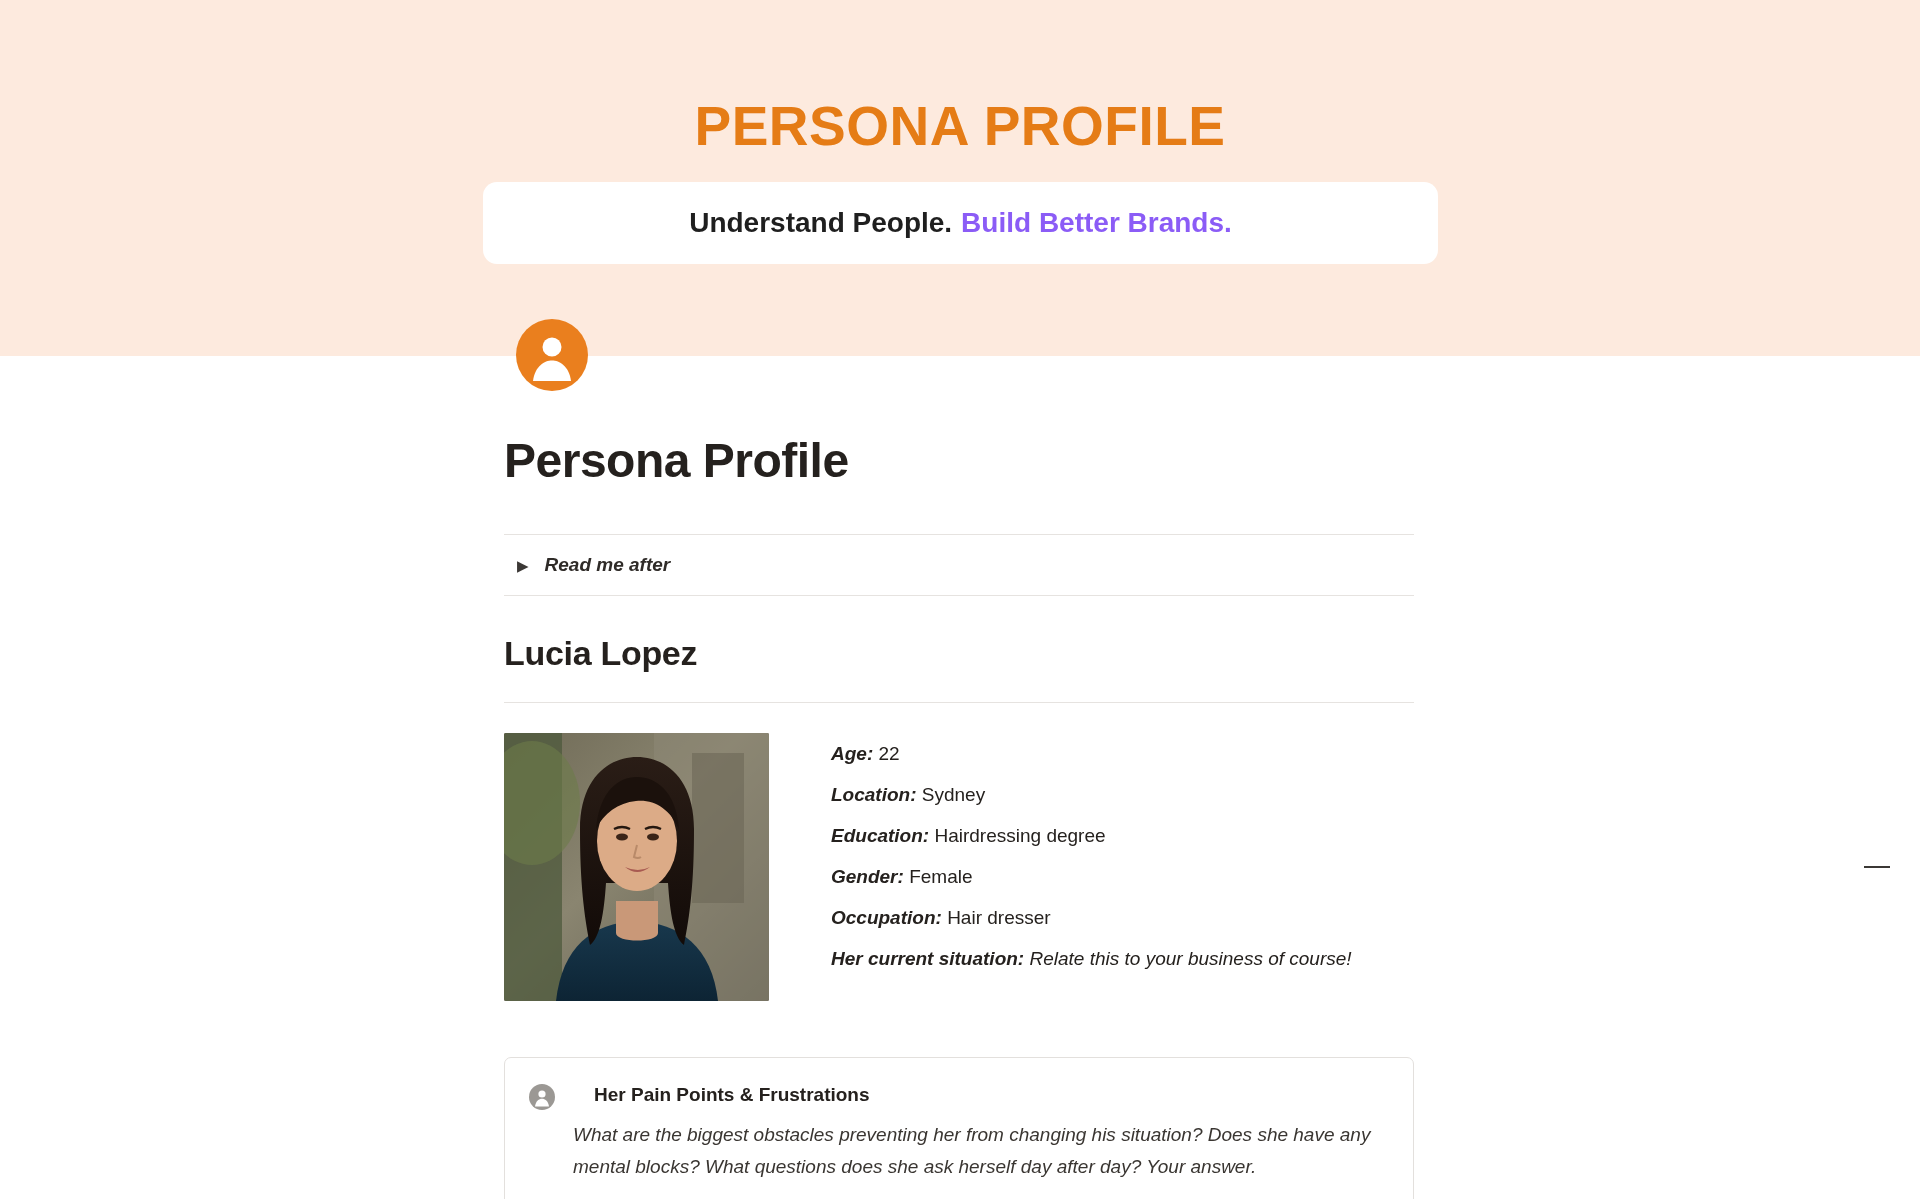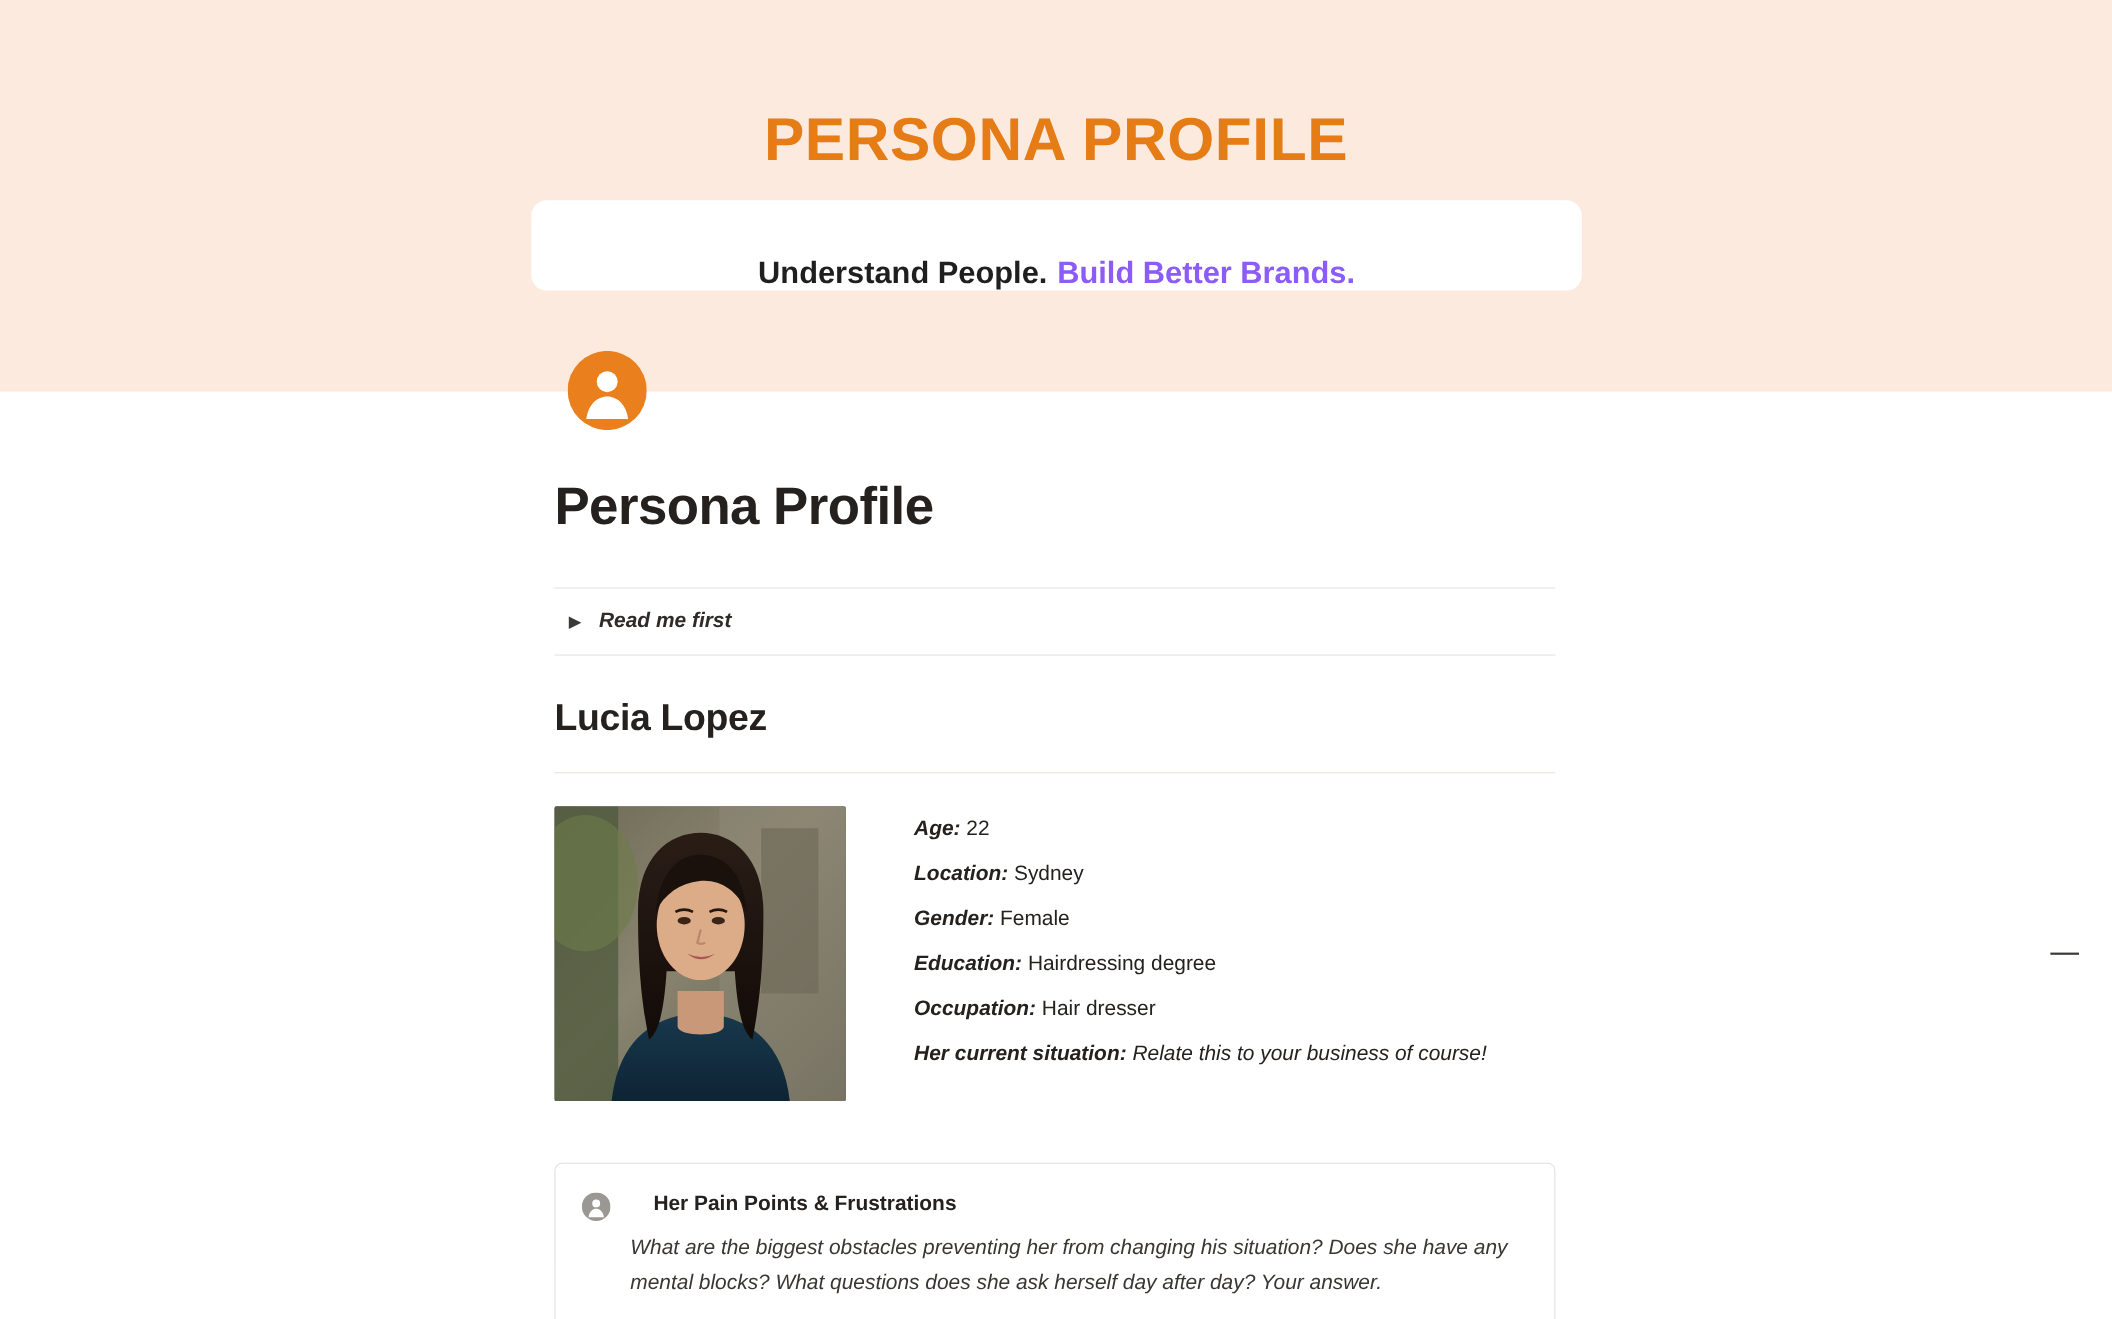--- a/index.html
+++ b/index.html
@@ -34,21 +34,21 @@
   }
   .hero-sub-pill {
     position: absolute;
     top: 182px;
     left: 483px;
     width: 955px;
     height: 82px;
     background: #ffffff;
     border-radius: 14px;
     display: flex;
-    align-items: flex-end;
+    align-items: center;
     justify-content: center;
     gap: 0;
   }
   .hero-sub-a {
     font-size: 28px;
     font-weight: bold;
     color: #1f1f1f;
   }
   .hero-sub-b {
     font-size: 28px;
@@ -220,21 +220,21 @@
 
 <div class="doc">
   <div class="minimize"></div>
 
   <div class="content-inner">
 
     <h1 class="page-title">Persona Profile</h1>
 
     <div class="toggle-row">
       <span class="toggle-caret">▶</span>
-      <span class="toggle-label">Read me first</span>
+      <span class="toggle-label">Read me after</span>
     </div>
 
     <h2 class="person-name">Lucia Lopez</h2>
     <div class="divider"></div>
 
     <div class="profile">
 
       <div class="photo">
         <svg viewBox="0 0 265 268" preserveAspectRatio="xMidYMid slice" aria-hidden="true">
           <defs>
@@ -282,26 +282,26 @@
       <div class="facts">
         <div class="fact">
           <b>Age:</b>
           <span class="val">22</span>
         </div>
         <div class="fact">
           <b>Location:</b>
           <span class="val">Sydney</span>
         </div>
         <div class="fact">
+          <b>Education:</b>
+          <span class="val">Hairdressing degree</span>
+        </div>
+        <div class="fact">
           <b>Gender:</b>
           <span class="val">Female</span>
-        </div>
-        <div class="fact">
-          <b>Education:</b>
-          <span class="val">Hairdressing degree</span>
         </div>
         <div class="fact">
           <b>Occupation:</b>
           <span class="val">Hair dresser</span>
         </div>
         <div class="fact">
           <b>Her current situation:</b>
           <span class="val val-italic">Relate this to your business of course!</span>
         </div>
       </div>

